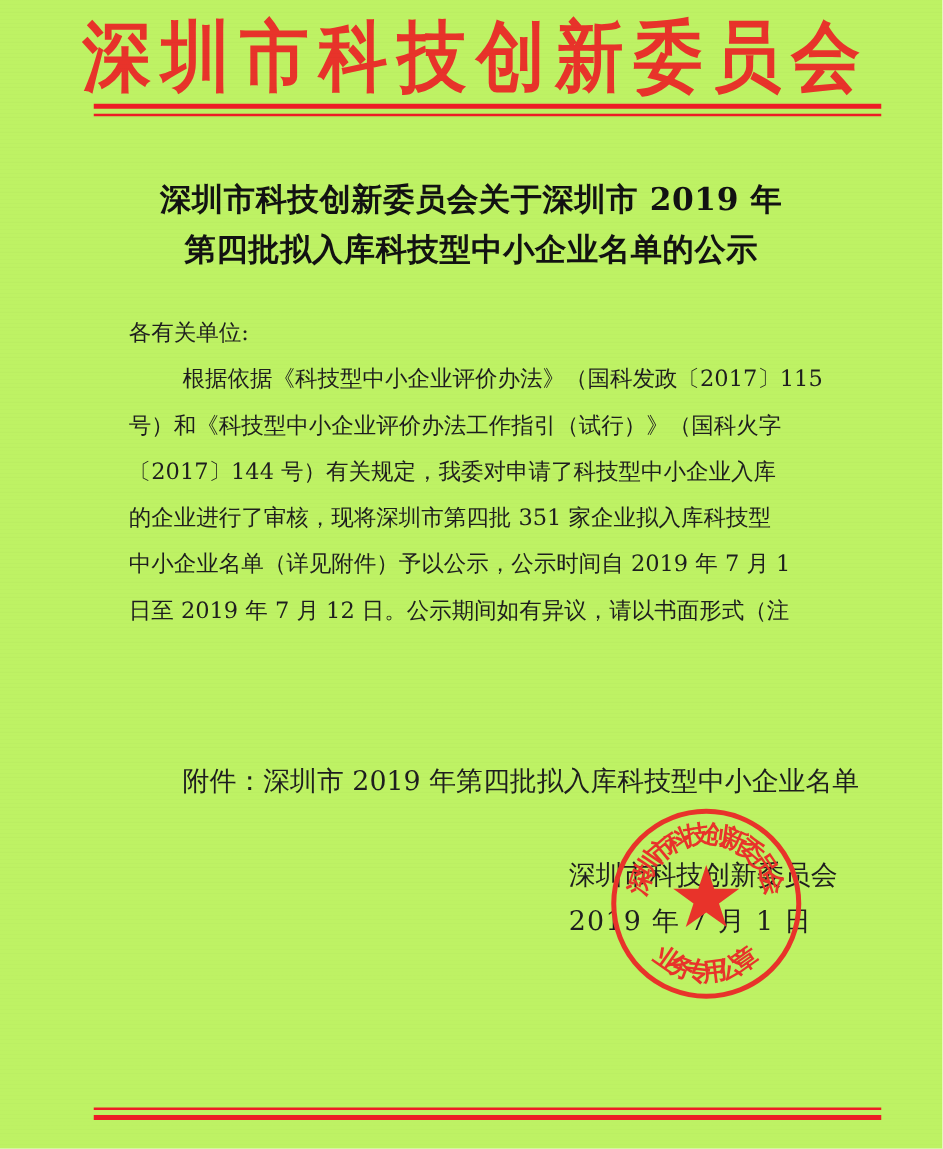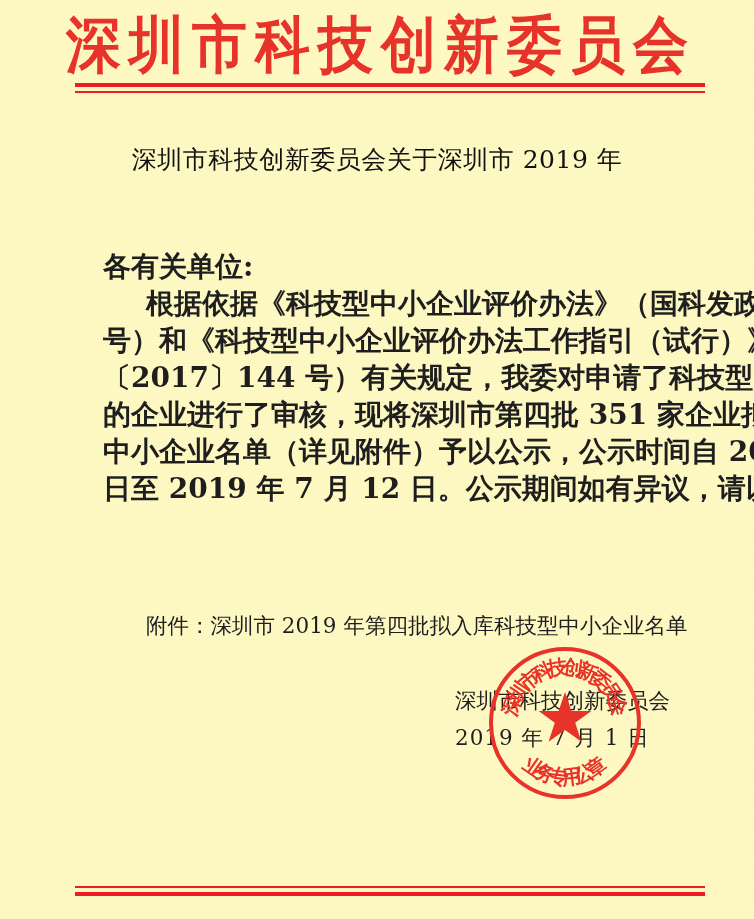--- a/index.html
+++ b/index.html
@@ -13,21 +13,21 @@
     height: 919px;
     position: relative;
     overflow: hidden;
     font-family: "DejaVu Serif", "Liberation Serif", serif;
     color: #1a1a1a;
   }
 
   .page {
     position: absolute;
     inset: 0;
-    background: #fef9c3;
+    background: #bef264;
   }
 
   
   .letterhead {
     position: absolute;
     top: 8px;
     left: 0;
     width: 754px;
     text-align: center;
   }
@@ -68,41 +68,40 @@
     height: 4px;
   }
 
   
   .doc-title {
     position: absolute;
     top: 140px;
     left: 77px;
     width: 600px;
     text-align: center;
-    font-weight: normal;
+    font-weight: bold;
     font-size: 25px;
     line-height: 40px;
     letter-spacing: 0.5px;
     color: #121212;
   }
   .doc-title .tl {
     display: block;
     white-space: nowrap;
   }
 
   
   .body-block {
     position: absolute;
     top: 248px;
     left: 103px;
     width: 566px;
-    font-size: 28px;
+    font-size: 18px;
     line-height: 37px;
     color: #1e1e1e;
-    font-weight: bold;
   }
   .body-line {
     white-space: nowrap;
     height: 37px;
   }
   .body-line.indent2 {
     text-indent: 43px;
   }
 
   
@@ -207,20 +206,21 @@
   </div>
 
   <div class="rule-wrap-top">
     <div class="rule-thick"></div>
     <div class="rule-gap"></div>
     <div class="rule-thin"></div>
   </div>
 
   <div class="doc-title">
     <span class="tl">深圳市科技创新委员会关于深圳市 2019 年</span>
+    <span class="tl">第四批拟入库科技型中小企业名单的公示</span>
   </div>
 
   <div class="body-block">
     <div class="body-line">各有关单位:</div>
     <div class="body-line indent2">根据依据《科技型中小企业评价办法》（国科发政〔2017〕115</div>
     <div class="body-line">号）和《科技型中小企业评价办法工作指引（试行）》（国科火字</div>
     <div class="body-line">〔2017〕144 号）有关规定，我委对申请了科技型中小企业入库</div>
     <div class="body-line">的企业进行了审核，现将深圳市第四批 351 家企业拟入库科技型</div>
     <div class="body-line">中小企业名单（详见附件）予以公示，公示时间自 2019 年 7 月 1</div>
     <div class="body-line">日至 2019 年 7 月 12 日。公示期间如有异议，请以书面形式（注</div>

